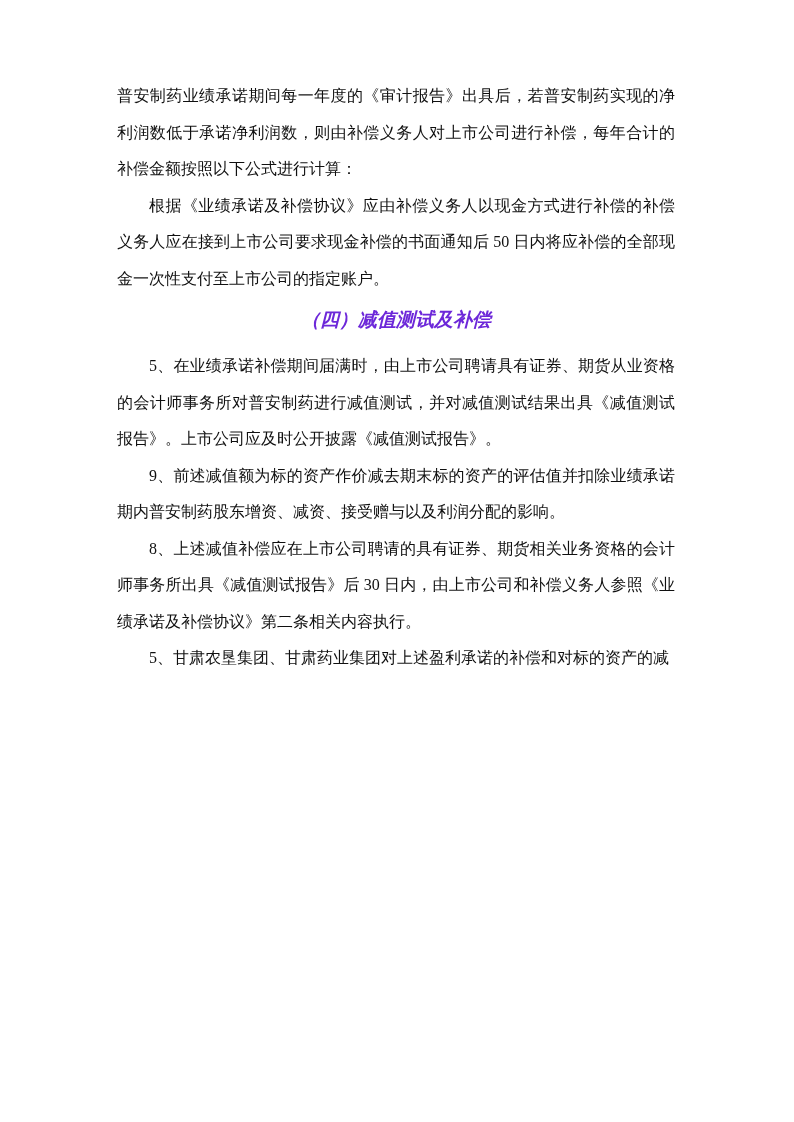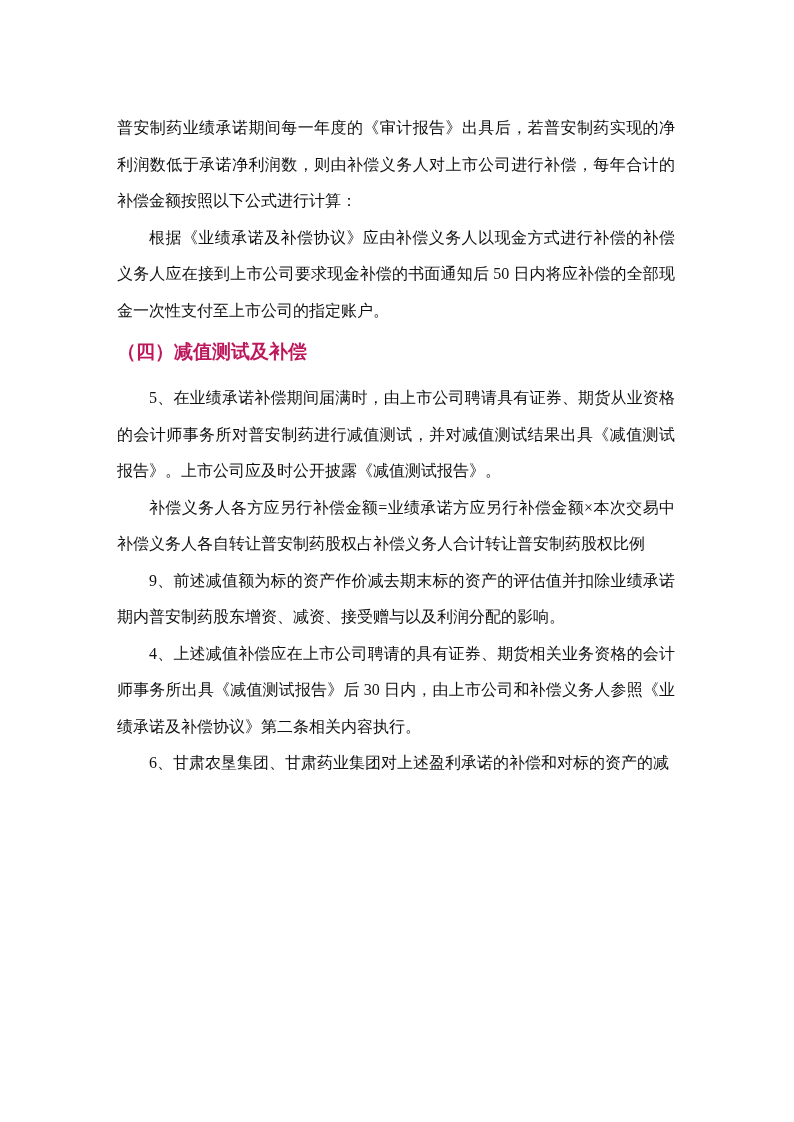--- a/index.html
+++ b/index.html
@@ -9,21 +9,20 @@
     background: #ffffff;
   }
   .page {
     position: relative;
     width: 794px;
     height: 861px;
     background: #ffffff;
     overflow: hidden;
     font-family: "Liberation Serif", "DejaVu Serif", serif;
     color: #101010;
-    margin-top: 32px;
   }
   .text-body {
     position: absolute;
     left: 117px;
     top: 78px;
     width: 558px;
   }
   .text-body p {
     margin: 0;
     font-size: 16px;
@@ -35,23 +34,24 @@
   }
   .text-body p.continuation {
     text-indent: 0;
   }
   .section-heading {
     margin: 3px 0 8px 0;
     font-family: "Liberation Sans", "DejaVu Sans", sans-serif;
     font-weight: bold;
     font-size: 19px;
     line-height: 40px;
-    color: #be185d;
+    color: #6d28d9;
     text-indent: 0;
-    text-align: left;
+    text-align: center;
+    font-style: italic;
   }
   .page-footer {
     position: absolute;
     left: 117px;
     top: 1039px;
     width: 558px;
     text-align: right;
     font-size: 14px;
     line-height: 18px;
     color: #101010;
@@ -69,27 +69,26 @@
 
 
     <p>根据《业绩承诺及补偿协议》应由补偿义务人以现金方式进行补偿的补偿义务人应在接到上市公司要求现金补偿的书面通知后 50 日内将应补偿的全部现金一次性支付至上市公司的指定账户。</p>
 
     <h2 class="section-heading">（四）减值测试及补偿</h2>
 
     <p>5、在业绩承诺补偿期间届满时，由上市公司聘请具有证券、期货从业资格的会计师事务所对普安制药进行减值测试，并对减值测试结果出具《减值测试报告》。上市公司应及时公开披露《减值测试报告》。</p>
 
 
 
-    <p>补偿义务人各方应另行补偿金额=业绩承诺方应另行补偿金额×本次交易中补偿义务人各自转让普安制药股权占补偿义务人合计转让普安制药股权比例</p>
 
     <p>9、前述减值额为标的资产作价减去期末标的资产的评估值并扣除业绩承诺期内普安制药股东增资、减资、接受赠与以及利润分配的影响。</p>
 
-    <p>4、上述减值补偿应在上市公司聘请的具有证券、期货相关业务资格的会计师事务所出具《减值测试报告》后 30 日内，由上市公司和补偿义务人参照《业绩承诺及补偿协议》第二条相关内容执行。</p>
+    <p>8、上述减值补偿应在上市公司聘请的具有证券、期货相关业务资格的会计师事务所出具《减值测试报告》后 30 日内，由上市公司和补偿义务人参照《业绩承诺及补偿协议》第二条相关内容执行。</p>
 
-    <p>6、甘肃农垦集团、甘肃药业集团对上述盈利承诺的补偿和对标的资产的减</p>
+    <p>5、甘肃农垦集团、甘肃药业集团对上述盈利承诺的补偿和对标的资产的减</p>
 
   </div>
 
   <div class="page-footer">
     <span>9</span>
   </div>
 
 </div>
 
 </body></html>

